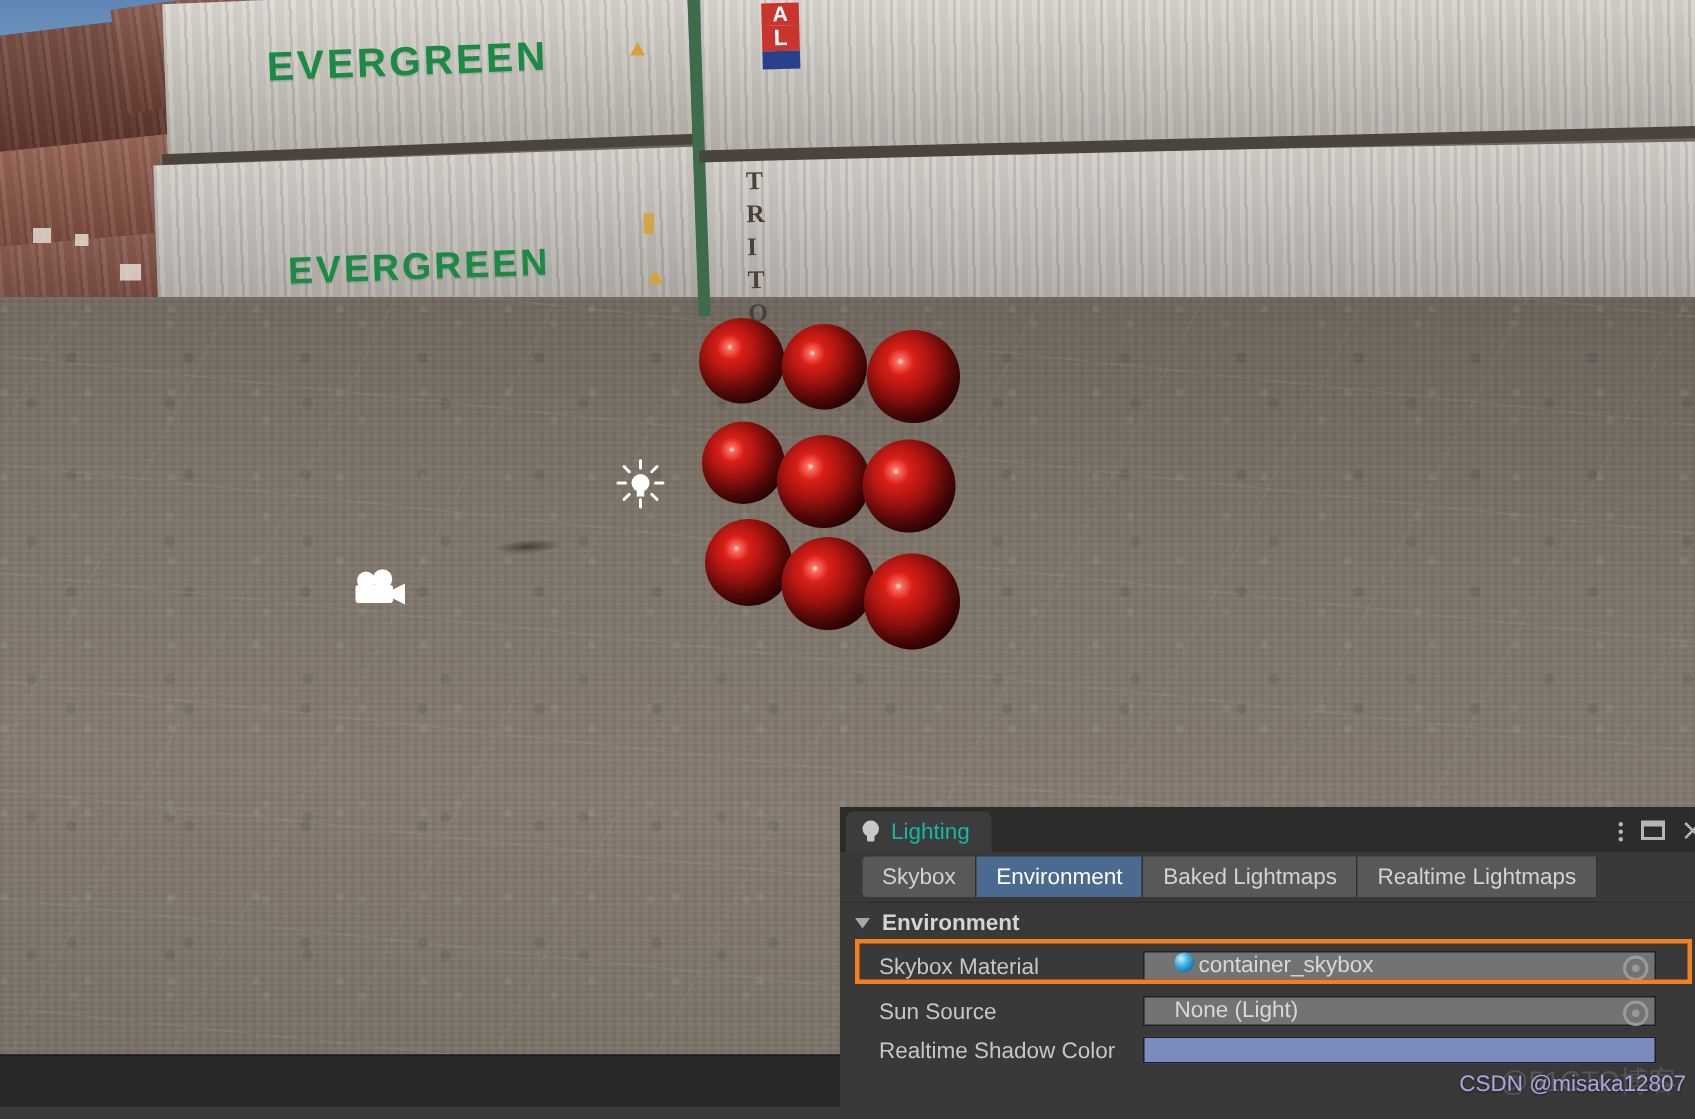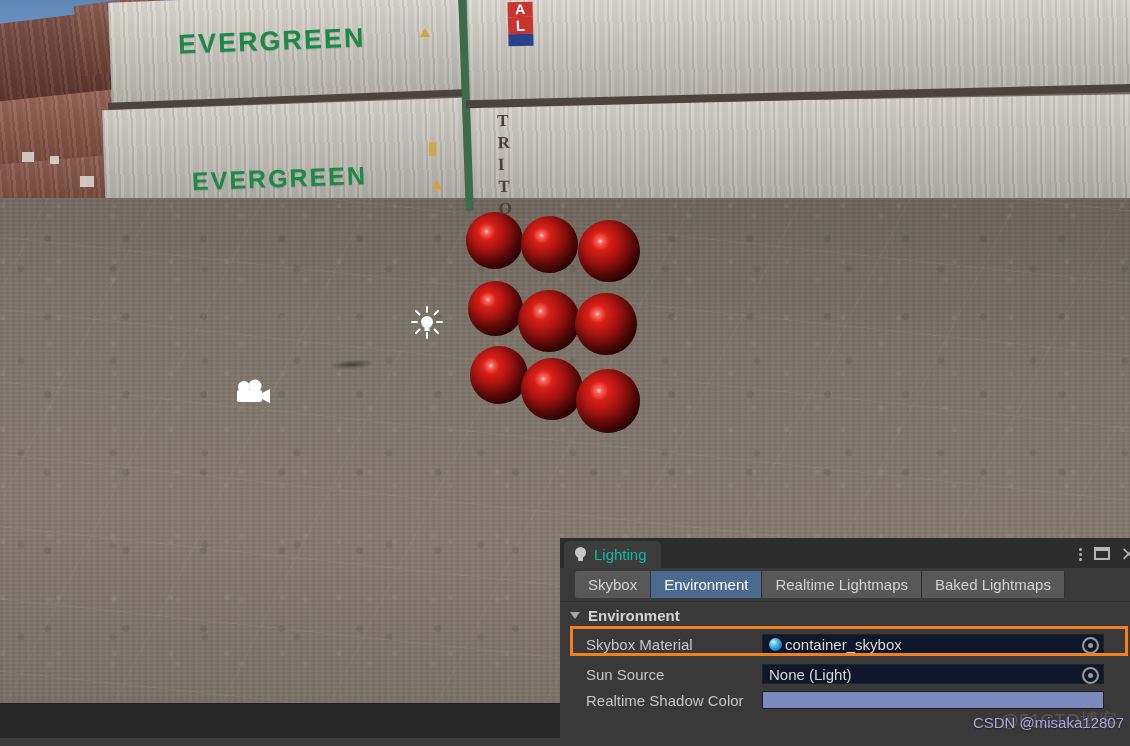--- a/index.html
+++ b/index.html
@@ -117,23 +117,23 @@
   .section-head { height:27px; display:flex; align-items:center; padding-left:10px;
     background:#393939; }
   .foldout { width:0; height:0; border-left:5px solid transparent;
     border-right:5px solid transparent; border-top:7px solid #a8a8a8;
     margin-right:8px; cursor:pointer; }
   .section-title { color:#d4d4d4; font-size:15px; font-weight:bold; }
 
   .prop-row { position:relative; height:30px; display:flex; align-items:center;
     padding-left:26px; }
   .prop-label { color:#c6c6c6; font-size:15px; width:176px; }
-  .obj-field { position:relative; flex:1; height:20px; background:#0f172a;
-    border:1px solid #212121; display:flex; align-items:center;
-    padding-left:6px; margin-right:26px; cursor:pointer; }
+  .obj-field { position:relative; flex:1; height:20px; background:#737373;
+    border:1px solid #212121; display:flex; 
+    padding-left:20px; margin-right:26px; cursor:pointer; }
   .mat-ico { width:13px; height:13px; border-radius:50%; flex:none; margin-right:3px;
     background:radial-gradient(circle at 34% 32%, #cdeefb 0%, #4fb8e8 34%,
       #1a7fc0 70%, #0f4f7d 100%); }
   .obj-val { color:#d8d8d8; font-size:15px; }
   .picker { position:absolute; right:4px; top:2px; width:17px; height:17px;
     border-radius:50%; border:2px solid #9a9a9a; display:flex;
     align-items:center; justify-content:center; cursor:pointer; }
   .picker i { width:5px; height:5px; border-radius:50%; background:#9a9a9a; }
   .swatch-field { flex:1; height:18px; margin-right:26px; border:1px solid #1e1e1e;
     cursor:pointer; }
@@ -260,24 +260,24 @@
     </div>
 
     <div class="tabbar">
       <div class="tabbar-btn first">
         <span>Skybox</span>
       </div>
       <div class="tabbar-btn active">
         <span>Environment</span>
       </div>
       <div class="tabbar-btn">
+        <span>Baked Lightmaps</span>
+      </div>
+      <div class="tabbar-btn">
         <span>Realtime Lightmaps</span>
-      </div>
-      <div class="tabbar-btn">
-        <span>Baked Lightmaps</span>
       </div>
     </div>
 
     <div class="sep"></div>
 
     <div class="section-head">
       <span class="foldout"></span>
       <span class="section-title">Environment</span>
     </div>
 

